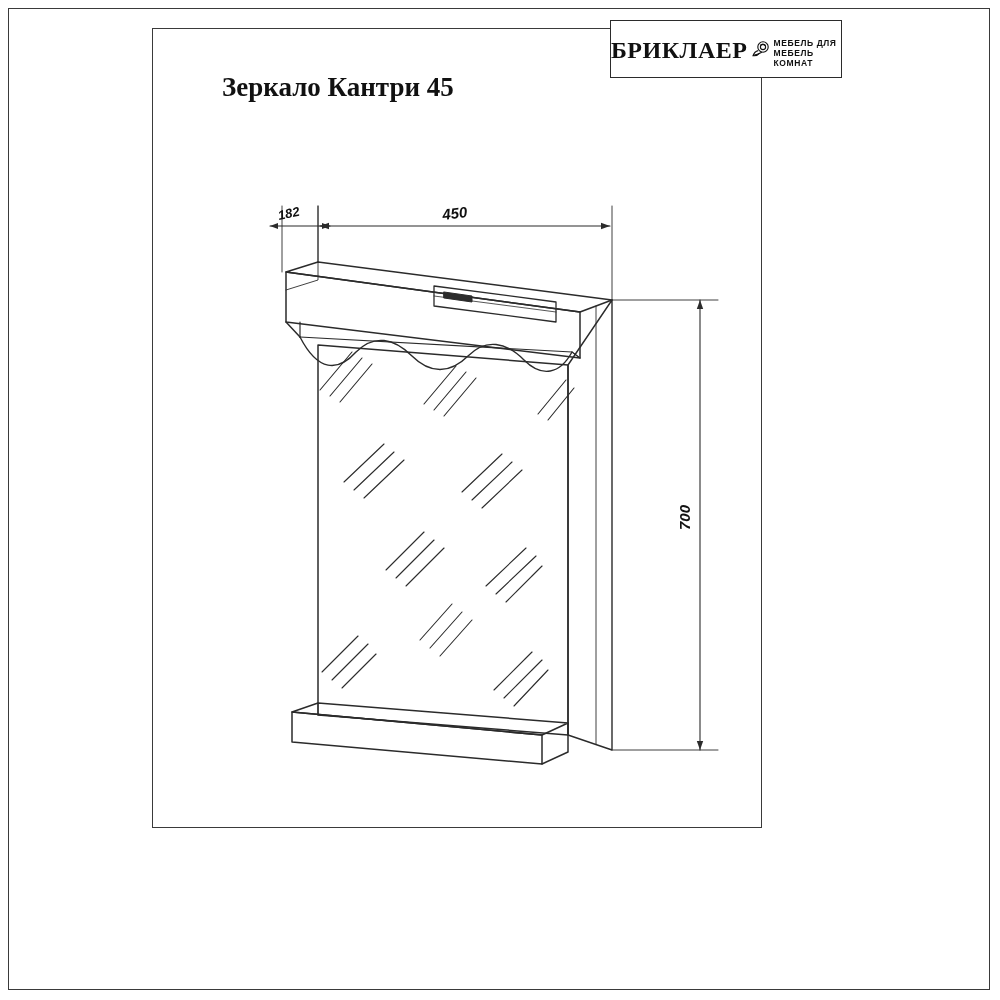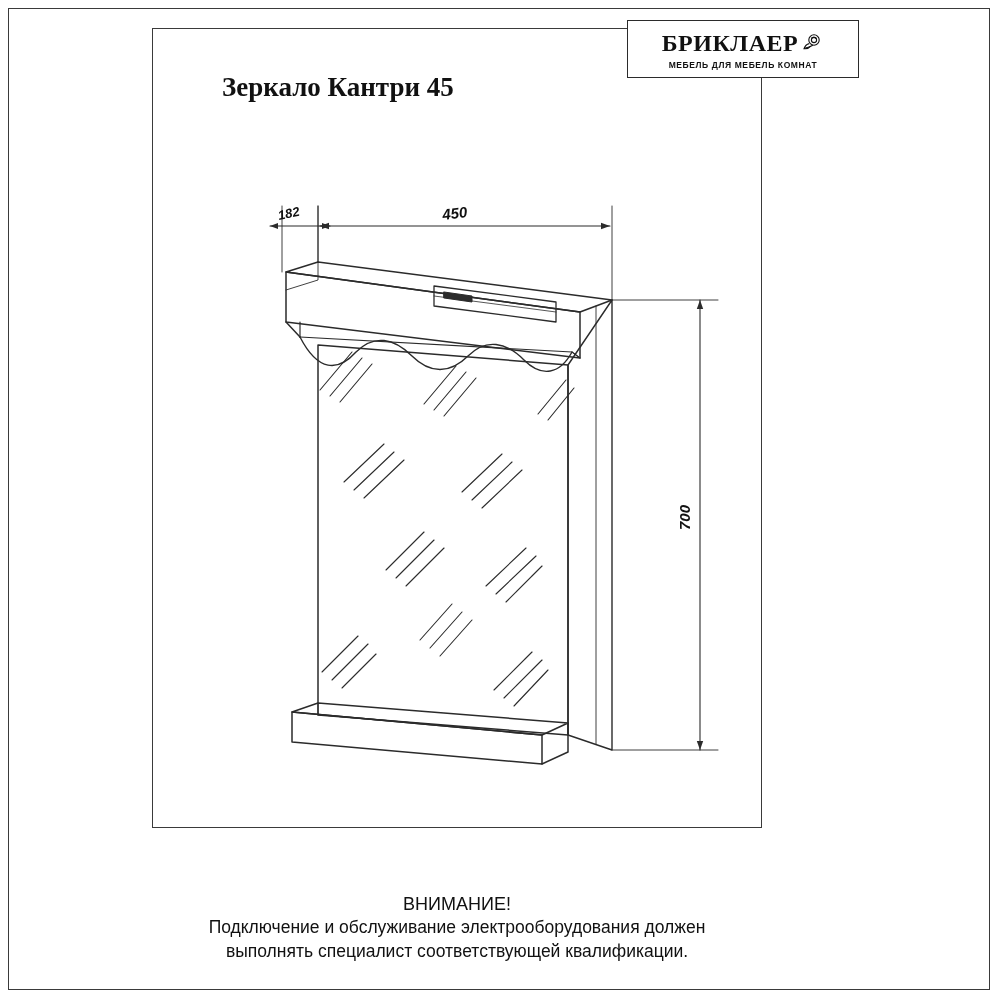--- a/index.html
+++ b/index.html
@@ -44,25 +44,24 @@
   .logo-box {
     position: absolute;
     left: 610px;
     top: 20px;
     width: 232px;
     height: 58px;
     border: 1px solid #2b2b2b;
     box-sizing: border-box;
     background: #ffffff;
     display: flex;
-    flex-direction: column;
+    flex-direction: row;
     align-items: center;
     justify-content: center;
     padding-top: 2px;
-    margin-left: 17px;
   }
   .logo-row {
     display: flex;
     align-items: center;
     justify-content: center;
     gap: 4px;
   }
   .logo-word {
     font-family: "Liberation Serif", serif;
     font-weight: bold;
@@ -256,19 +255,14 @@
         <line x1="504" y1="698" x2="542" y2="660"></line>
         <line x1="514" y1="706" x2="548" y2="670"></line>
       </g>
     </g>
 
     <text class="dimlabel small" x="279" y="220" transform="rotate(-12 279 220)">182</text>
     <text class="dimlabel" x="443" y="220" transform="rotate(-7 443 220)">450</text>
     <text class="dimlabel" x="690" y="530" transform="rotate(-90 690 530)">700</text>
   </svg>
 
-  <div class="warn">
-    <div class="warn-title">ВНИМАНИЕ!</div>
-    <div>Подключение и обслуживание электрооборудования должен</div>
-    <div>выполнять специалист соответствующей квалификации.</div>
-  </div>
 
 </div>
 
 </body></html>

